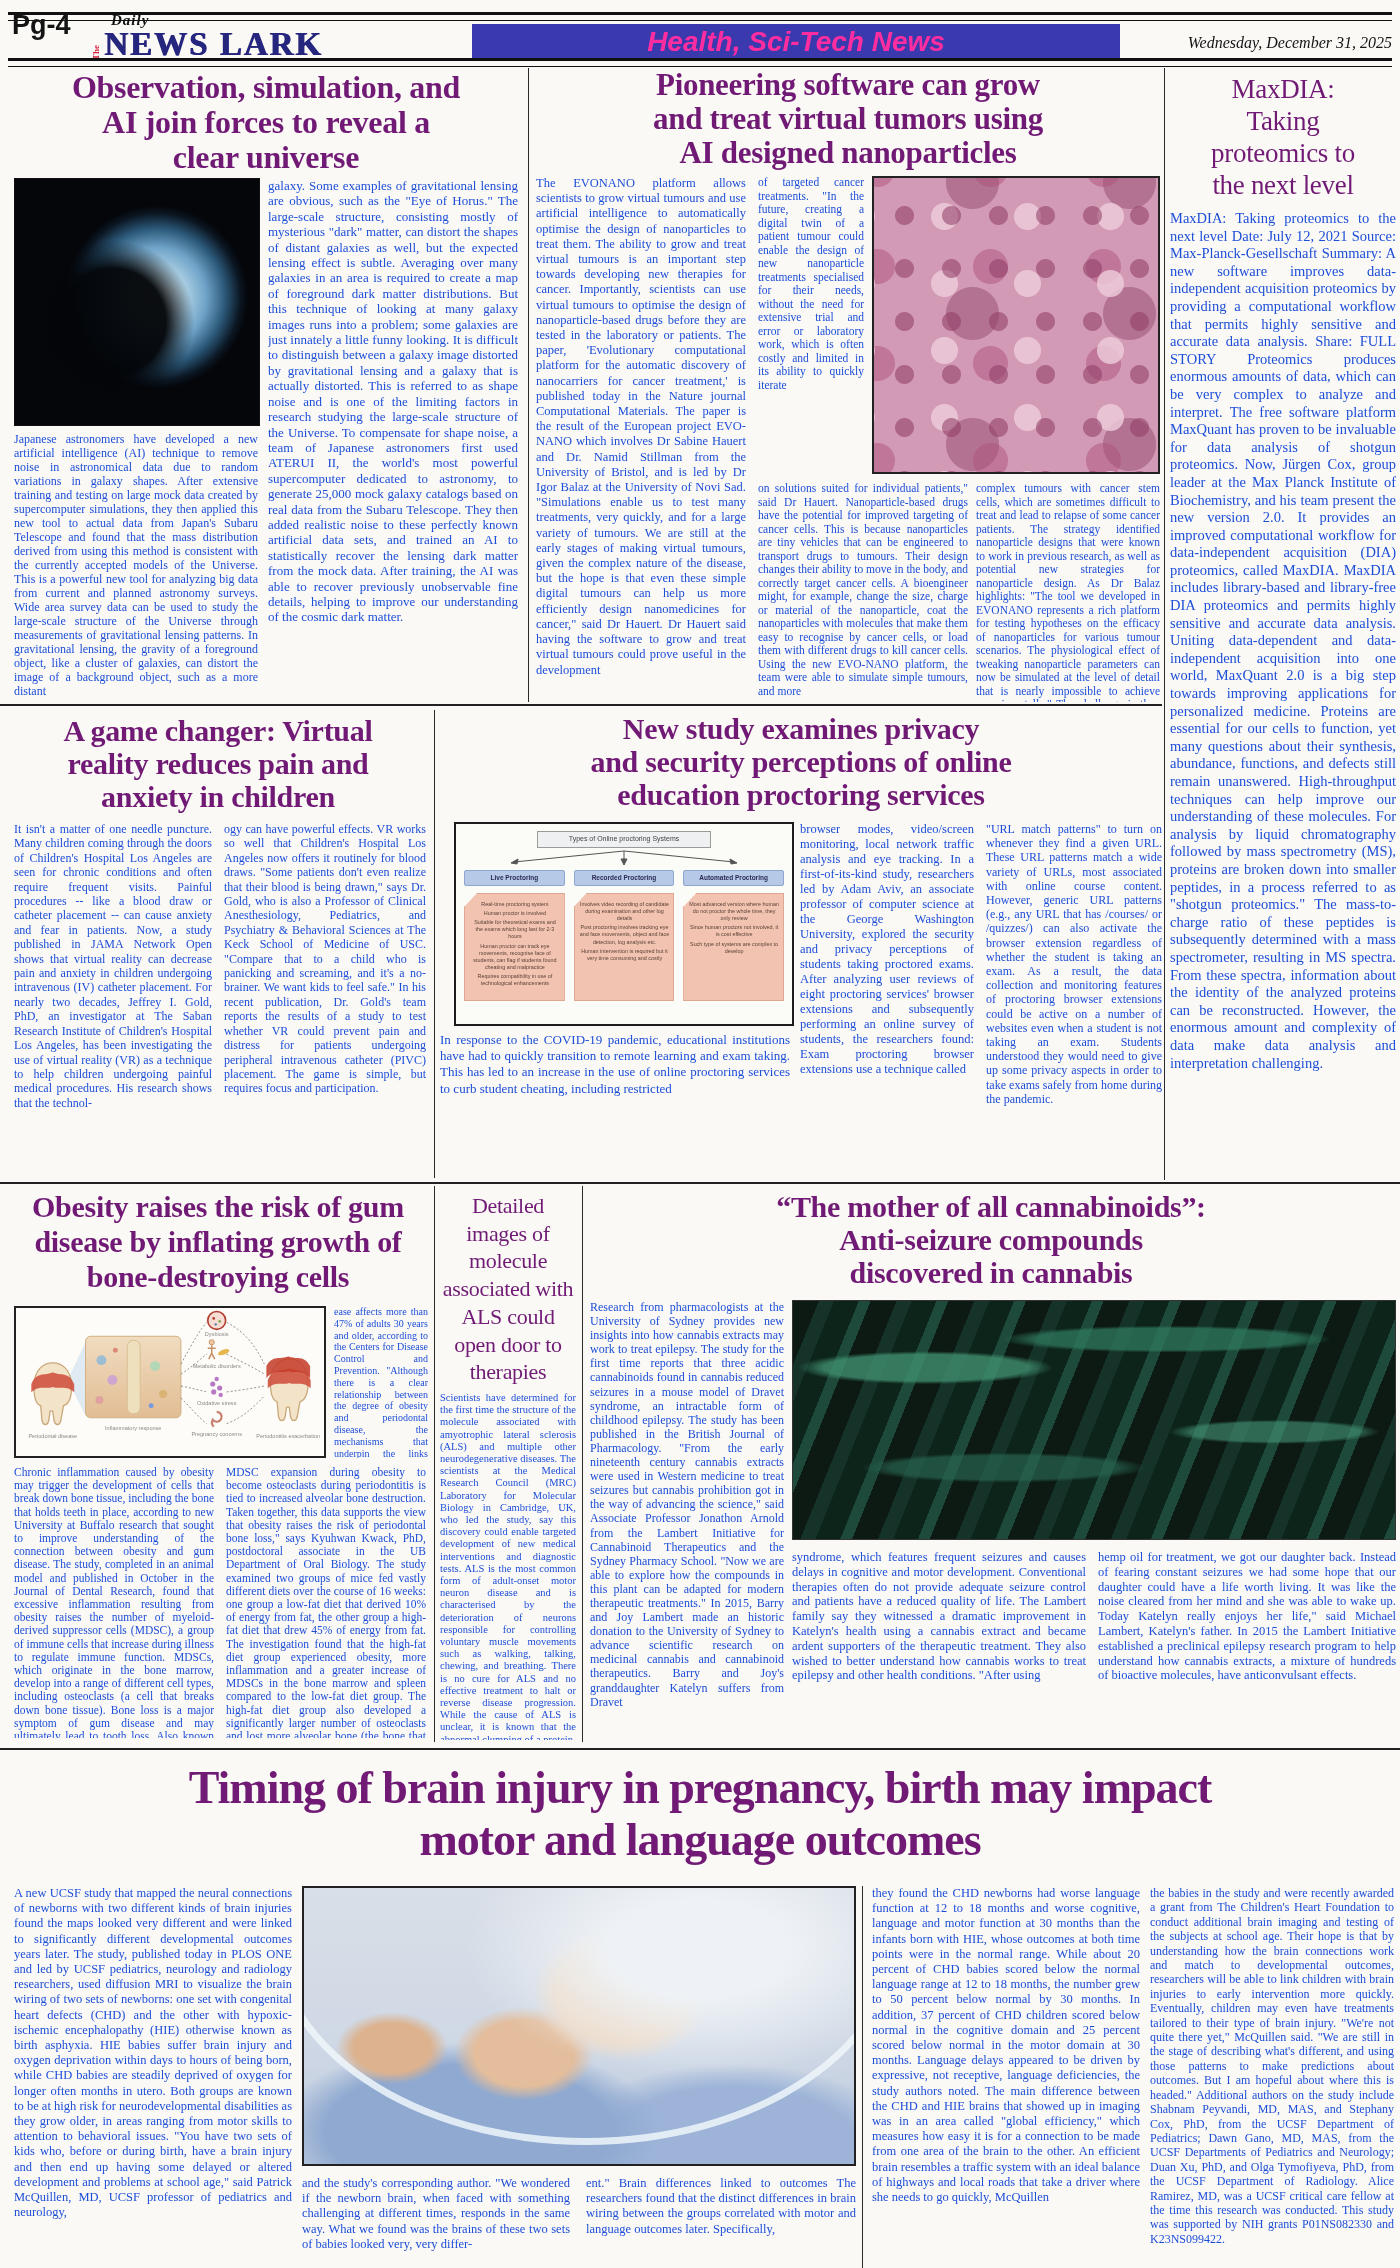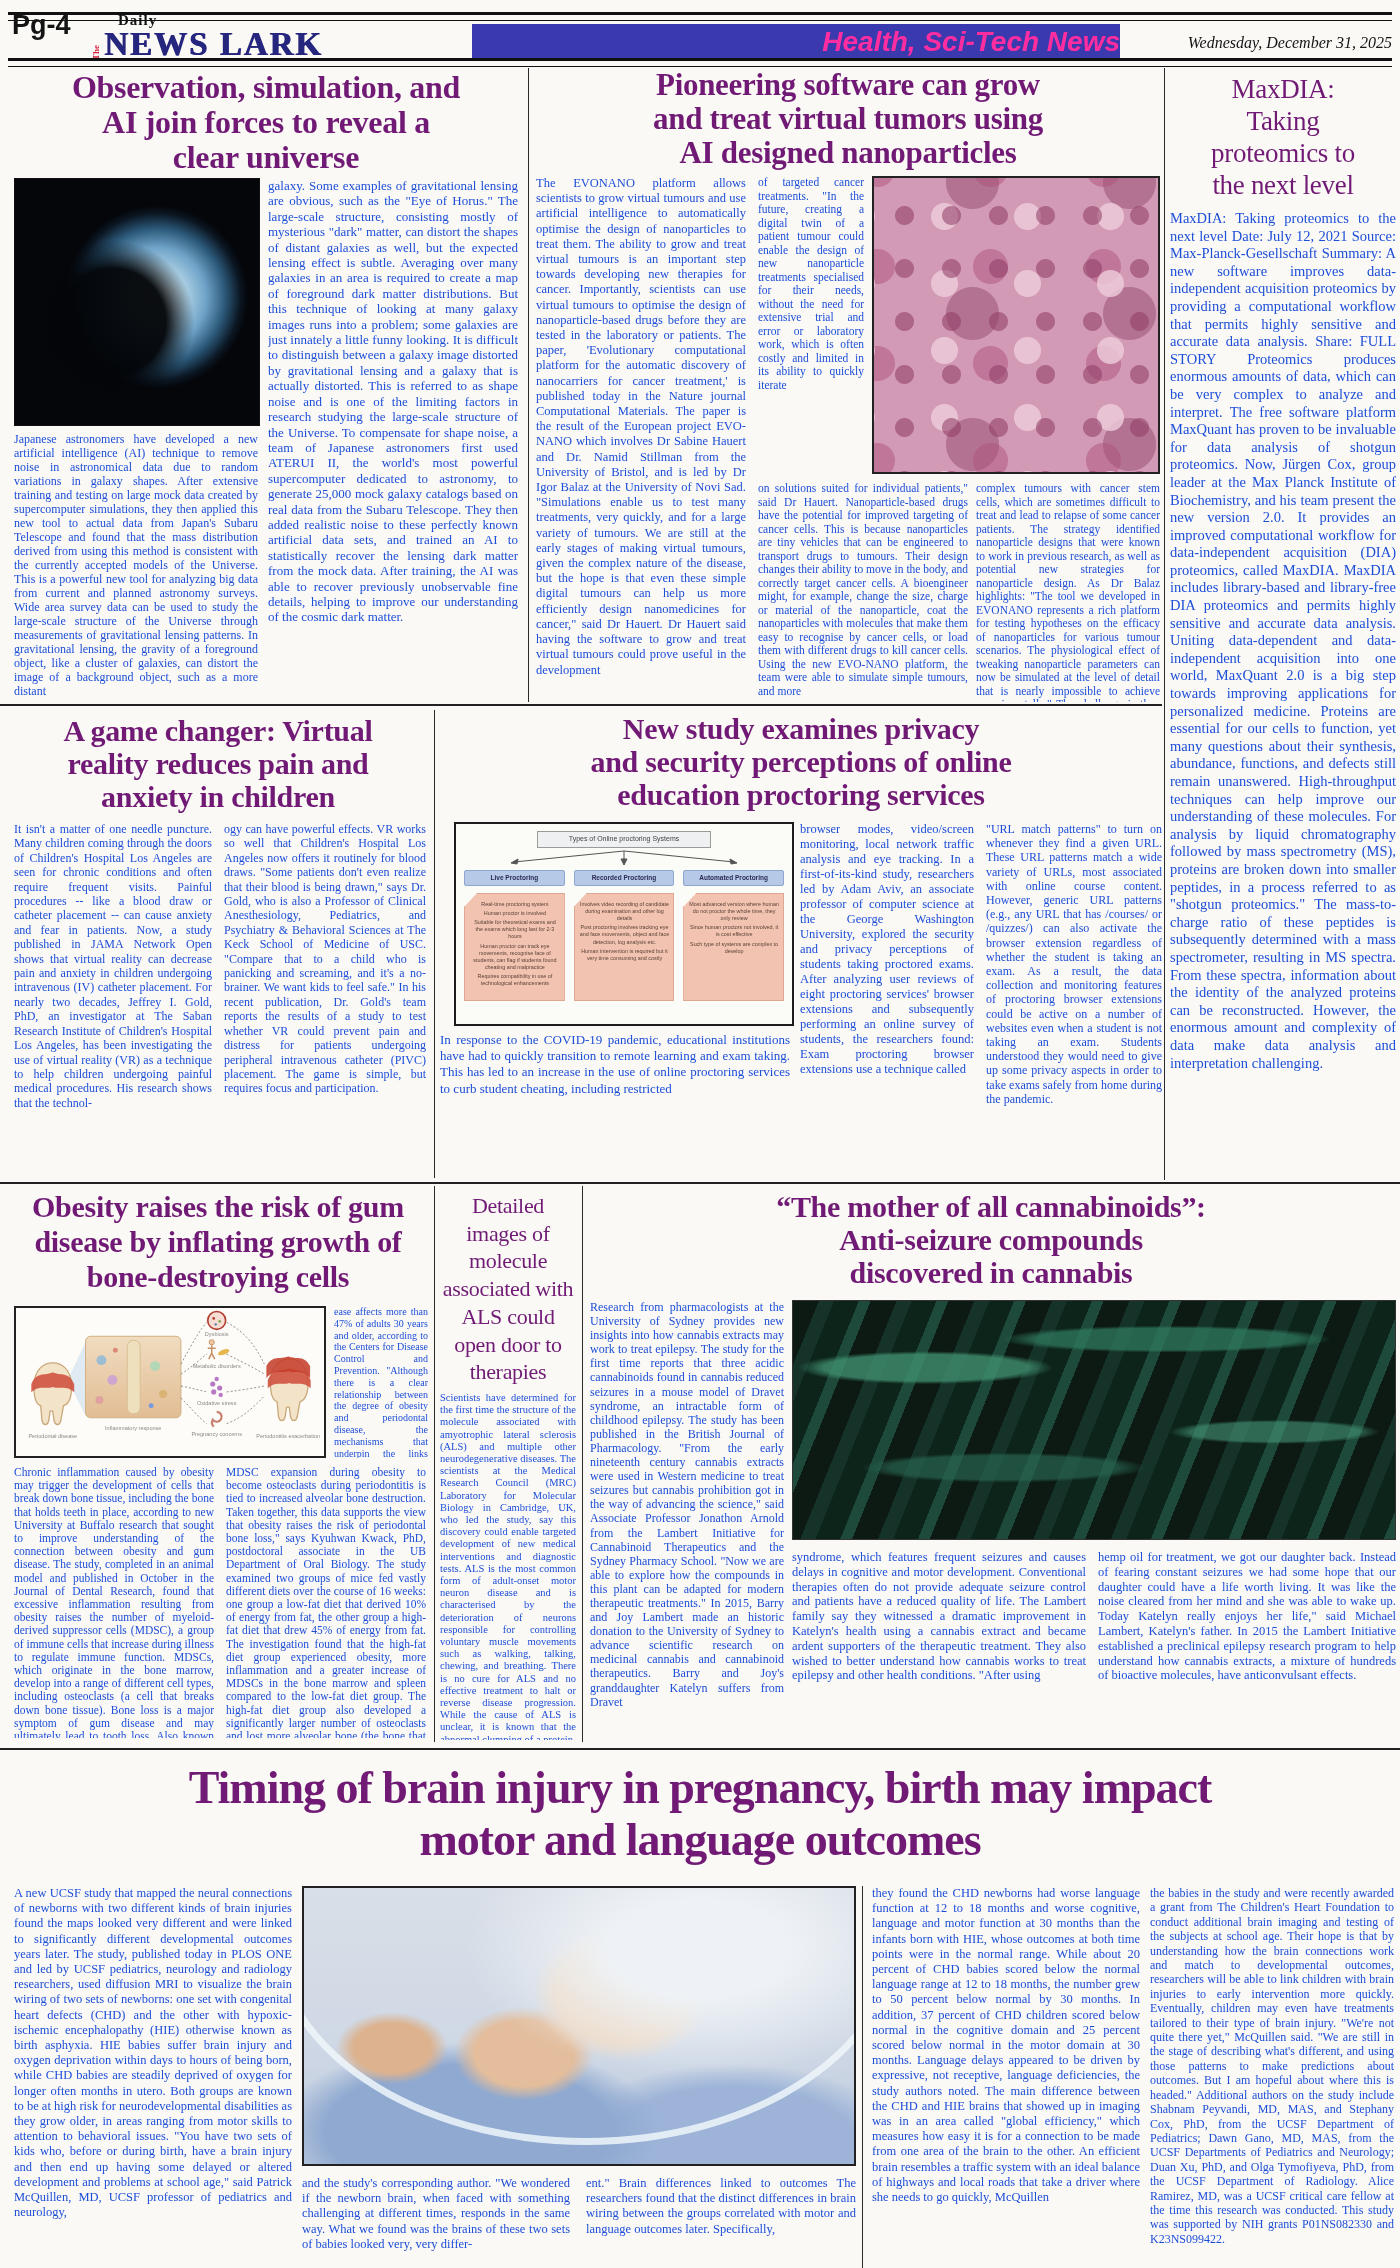--- a/index.html
+++ b/index.html
@@ -14,21 +14,21 @@
   .hrule{height:2px;background:#222;}
   .hrule-double{height:5px;border-top:3px solid #111;border-bottom:1px solid #111;}
   .photo{overflow:hidden;}
   
   .pgno{font-family:"Liberation Sans",sans-serif;font-weight:bold;font-size:27px;}
   .masthead-wrap{display:flex;align-items:flex-end;gap:3px;}
   .daily{font-size:15px;font-weight:bold;letter-spacing:1px;}
   .the-vert{writing-mode:vertical-rl;transform:rotate(180deg);font-size:9px;font-weight:bold;line-height:1;}
   .mast{font-size:33px;font-weight:bold;letter-spacing:2px;line-height:.95;
         text-shadow:1px 0 currentColor;}
-  .banner{display:flex;align-items:center;justify-content:flex-end;}
+  .banner{display:flex;align-items:center;justify-content:center;}
   .banner-text{font-family:"Liberation Sans",sans-serif;font-weight:bold;font-style:italic;font-size:28px;}
   .dateline{font-style:italic;font-weight:normal;font-size:16px;text-align:right;}
   
   .earth-photo{background:
      radial-gradient(circle at 40% 58%, rgba(3,5,8,.96) 0 26%, rgba(3,5,8,0) 40%),
      radial-gradient(circle at 58% 48%, #d8eaf4 0 6%, #a8cde2 16%, #6fa3c8 26%, #2b5878 36%, #0b1622 44%, #04060a 48%),
      #04060a;}
   .histology-photo{background-color:#d29ab4;background-image:
      radial-gradient(circle, rgba(142,59,99,.55) 0 9px, transparent 10px),
      radial-gradient(circle, rgba(238,205,220,.8) 0 13px, transparent 14px),
@@ -70,21 +70,21 @@
 </head>
 <body>
 
 <div class="abs" style="left:8px;top:12px;width:1384px;">
     <div class="hrule-double"></div>
   </div>
 
 <div class="abs pgno" style="left:12px;top:10px;">Pg-4</div>
 
 <div class="abs" style="left:92px;top:12px;">
-  <div class="daily" style="color:#111;margin-left:26px;">Daily</div>
+  <div class="daily" style="color:#111;margin-left:19px;font-style:italic;">Daily</div>
   <div class="masthead-wrap">
     <span class="the-vert" style="color:#d61f3e;">The</span>
     <span class="mast" style="color:#26267f;">NEWS LARK</span>
   </div>
 </div>
 
 <div class="abs banner" style="left:472px;top:24px;width:648px;height:36px;background:#3a3aae;">
   <span class="banner-text" style="color:#ff2da0;">Health, Sci-Tech News</span>
 </div>
 

